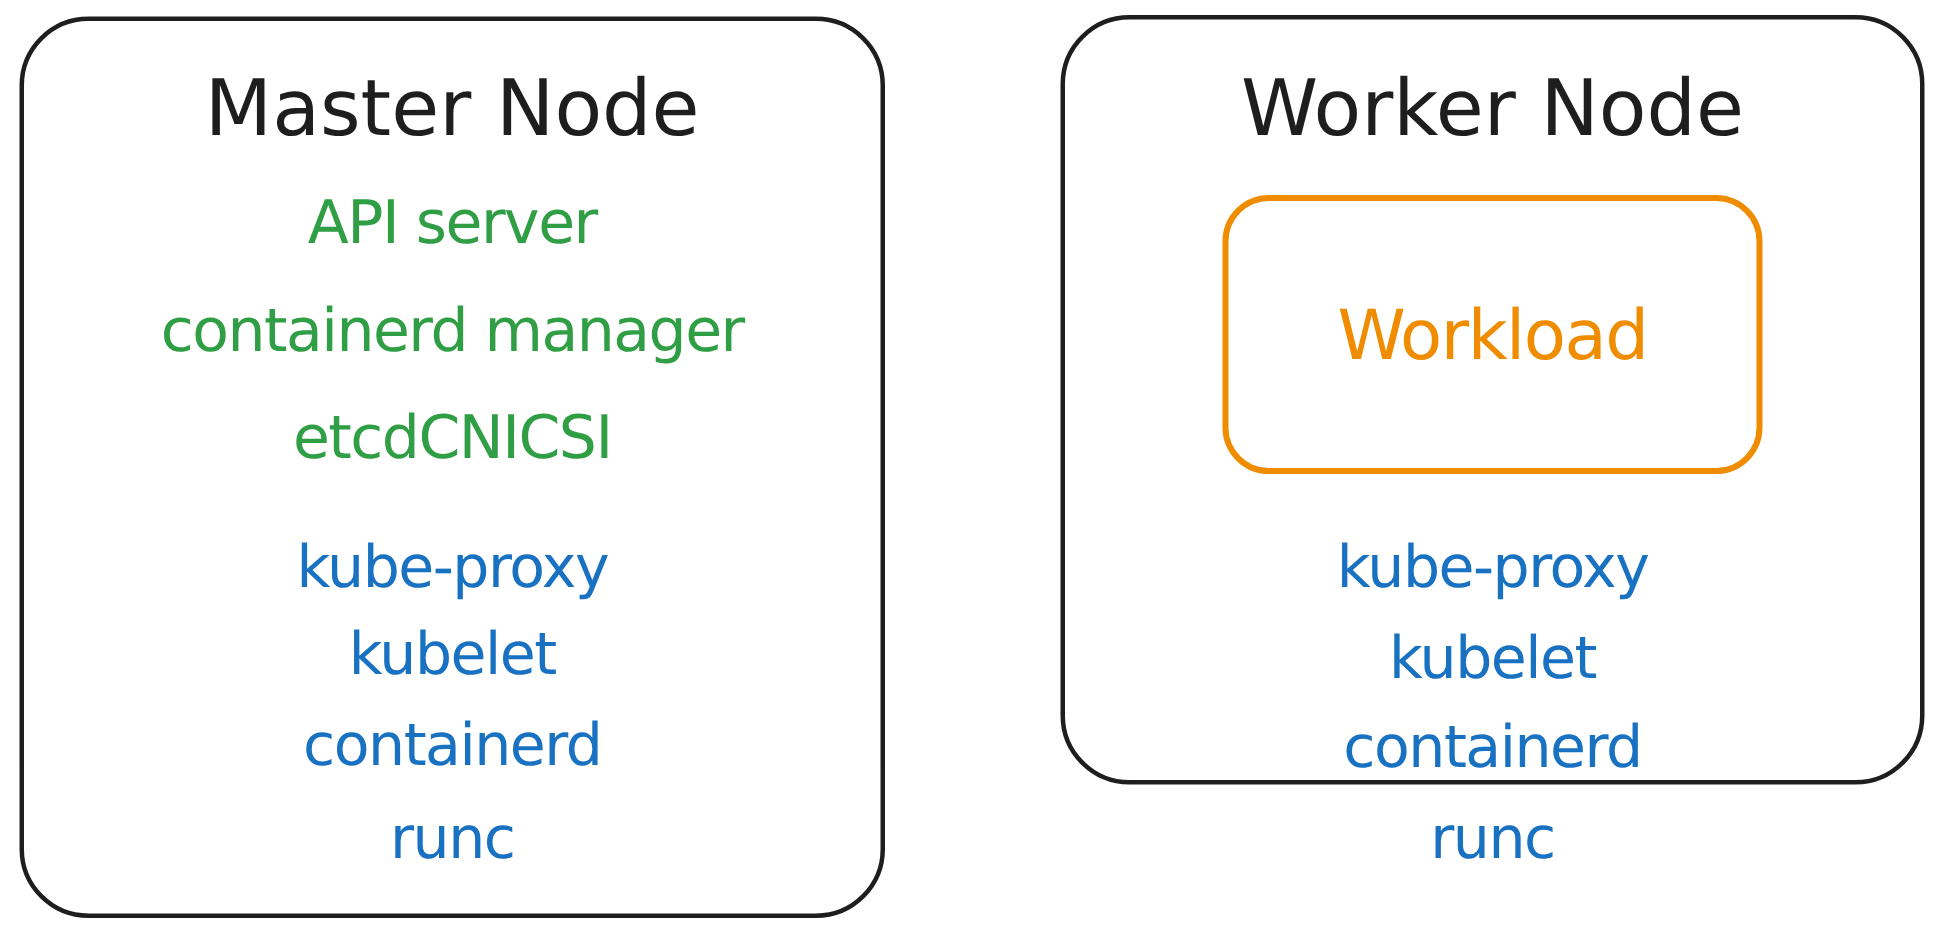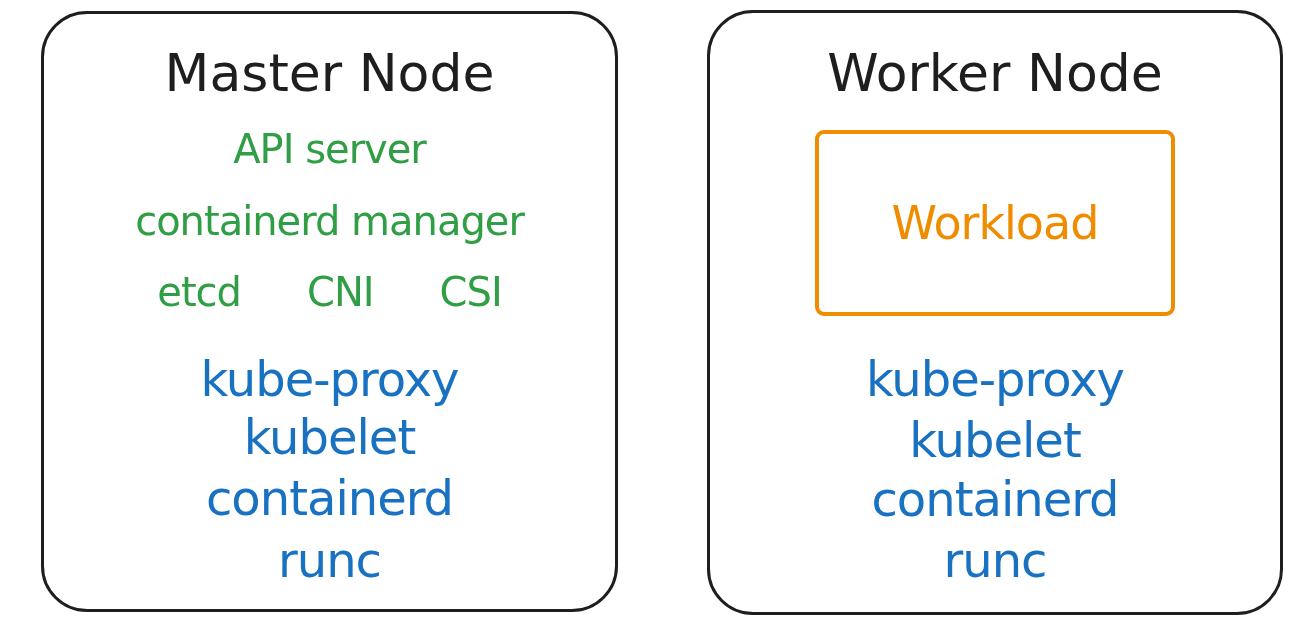--- a/index.html
+++ b/index.html
@@ -21,27 +21,26 @@
     box-sizing: border-box;
     border: 3.5px solid var(--stroke, #1e1e1e);
     border-radius: 46px;
     background: transparent;
   }
   .node-box.master {
     left: 13px;
     top: 11px;
     width: 577px;
     height: 601px;
-    margin-left: 28px;
   }
   .node-box.worker {
     left: 707px;
     top: 10px;
     width: 576px;
-    height: 605px;
+    height: 513px;
   }
   .row {
     position: absolute;
     left: 0;
     right: 0;
     display: flex;
     justify-content: center;
     align-items: center;
     line-height: 48px;
     white-space: nowrap;
@@ -52,36 +51,36 @@
     color: var(--stroke, #1e1e1e);
     letter-spacing: 0px;
   }
   .green-row { }
   .green-row span,
   .green-single {
     color: var(--control_plane, #2f9e44);
     font-size: 40px;
     letter-spacing: -1px;
   }
-  .green-row-3 { gap: 66px; }
+  .green-row-3 { }
   .blue {
     color: var(--runtime, #1971c2);
-    font-size: 48px;
+    font-size: 39px;
     letter-spacing: -1px;
   }
   .workload-box {
     position: absolute;
     top: 117px;
     left: 50%;
     transform: translateX(-50%);
     width: 360px;
     height: 186px;
     box-sizing: border-box;
     border: 4px solid var(--workload, #f08c00);
-    border-radius: 9px;
+    border-radius: 31px;
     display: flex;
     align-items: center;
     justify-content: center;
   }
   .workload-label {
     color: var(--workload, #f08c00);
     font-size: 46px;
     letter-spacing: -1px;
     white-space: nowrap;
   }

